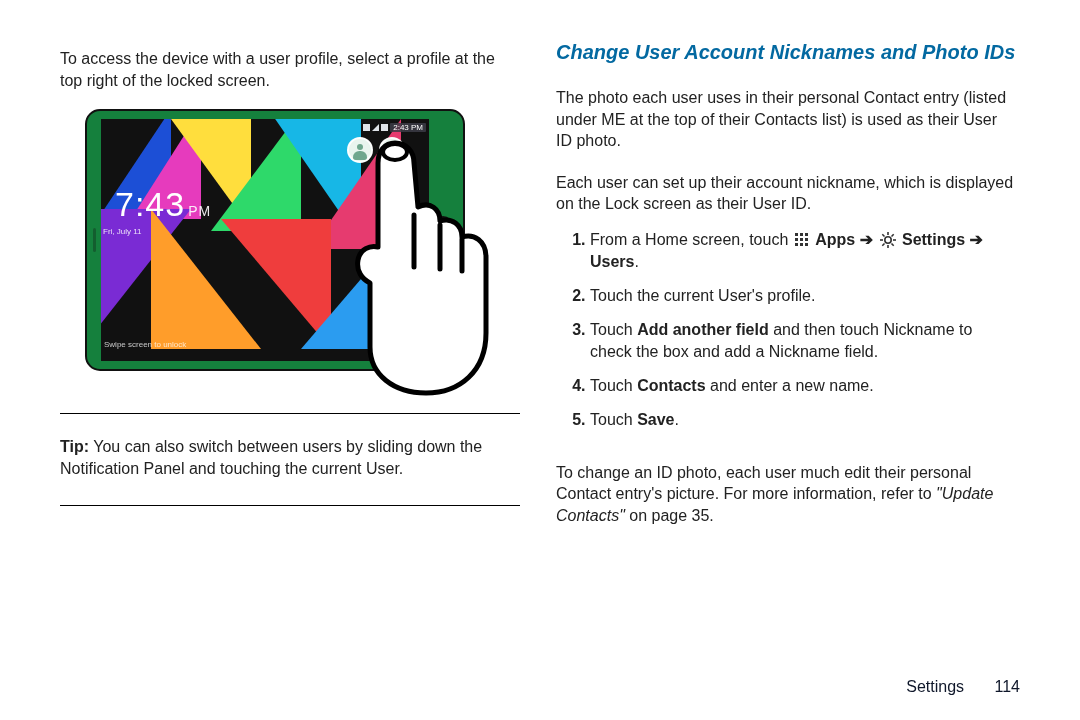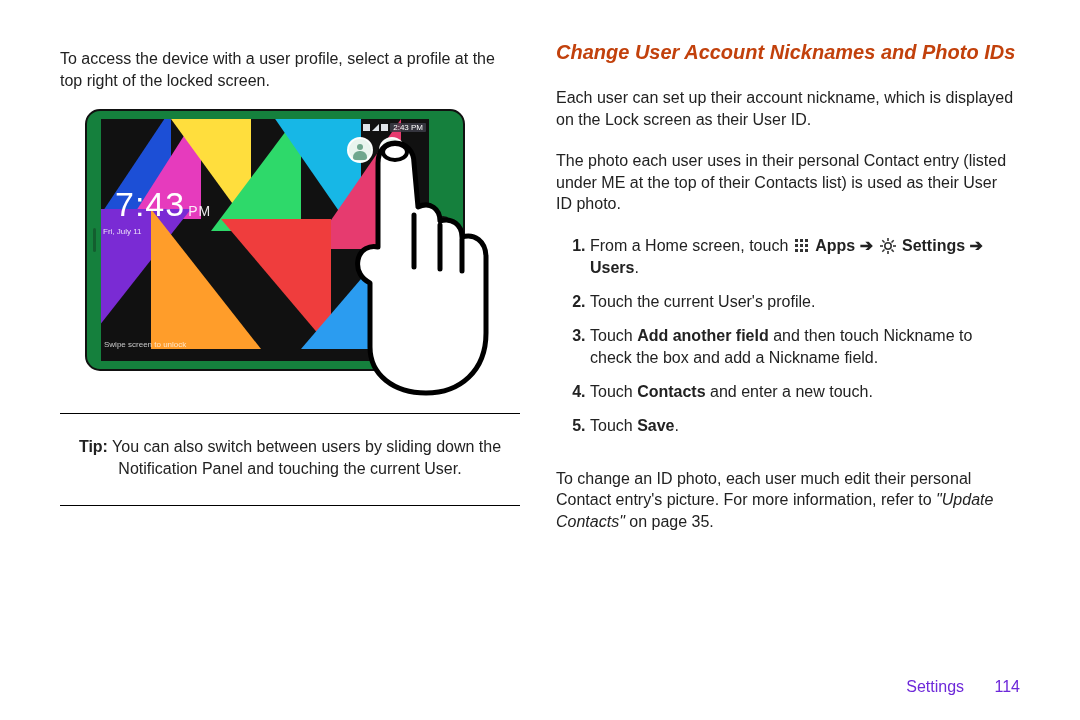--- a/index.html
+++ b/index.html
@@ -33,21 +33,20 @@
   p {
     margin: 8px 0 12px 0;
     line-height: 1.35;
   }
   .hrule {
     border: none;
     border-top: 1px solid #000;
     margin: 14px 0;
   }
   .tip {
-    text-align: center;
     line-height: 1.35;
   }
   .device-area {
     position: relative;
     width: 410px;
     height: 280px;
     margin: 6px 0 10px 0;
     align-self: center;
   }
   
@@ -143,29 +142,29 @@
   .spk{
     position:absolute; left:6px; top:50%; transform:translateY(-50%);
     width:3px; height:24px; background:#111; border-radius:2px; opacity:.3;
   }
   
   .finger {
     position:absolute; left:255px; top:28px; width:150px; height:260px;
   }
   .finger svg{ width:100%; height:100%; }
   .section-title{
-    color:#c2410c;
+    color:#0369a1;
     font-style: italic;
     font-weight: 800;
     font-size: 20px;
     margin: 0 0 14px 0;
     line-height:1.25;
   }
   ol.steps{
-    margin: 8px 0 10px 0;
+    margin: 2px 0 10px 0;
     padding-left: 34px;
   }
   ol.steps li{
     margin-bottom: 12px;
     line-height: 1.38;
   }
   ol.steps li::marker{
     font-weight: 700;
   }
   .bold{ font-weight: 700; }
@@ -185,21 +184,21 @@
   .apps-ico span:nth-child(6){left:10px;top:5px}
   .apps-ico span:nth-child(7){left:0;top:10px}
   .apps-ico span:nth-child(8){left:5px;top:10px}
   .apps-ico span:nth-child(9){left:10px;top:10px}
   .gear-ico{
     display:inline-block; vertical-align:-3px;
     width:16px; height:16px; margin:0 2px;
   }
   .footer{
     position:absolute; right:60px; bottom:24px;
-    font-size:16px; color:#6d28d9;
+    font-size:16px; color:#0f172a;
   }
   .footer .sec{ margin-right:26px; }
 </style>
 </head>
 <body>
 
 <div class="page">
 
   <div class="col">
     <p>To access the device with a user profile, select a profile at the top right of the locked screen.</p>
@@ -258,22 +257,22 @@
     <hr class="hrule">
     <p class="tip">
       <span class="bold">Tip:</span><span> You can also switch between users by sliding down the Notification Panel and touching the current User.</span>
     </p>
     <hr class="hrule">
   </div>
 
   <div class="col col-right">
     <h3 class="section-title">Change User Account Nicknames and Photo IDs</h3>
 
+    <p>The photo each user uses in their personal Contact entry (listed under ME at the top of their Contacts list) is used as their User ID photo.</p>
     <p>Each user can set up their account nickname, which is displayed on the Lock screen as their User ID.</p>
-    <p>The photo each user uses in their personal Contact entry (listed under ME at the top of their Contacts list) is used as their User ID photo.</p>
 
     <ol class="steps">
       <li>
         <span>From a Home screen, touch </span>
         <span class="apps-ico">
           <span></span><span></span><span></span><span></span><span></span><span></span><span></span><span></span><span></span>
         </span>
         <span class="bold">Apps</span>
         <span class="bold"> ➔ </span>
         <span class="gear-ico">
@@ -293,21 +292,21 @@
         </span>
         <span class="bold">Settings</span>
         <span class="bold"> ➔ </span>
         <span class="bold">Users</span><span>.</span>
       </li>
       <li>Touch the current User's profile.</li>
       <li>
         <span>Touch </span><span class="bold">Add another field</span><span> and then touch Nickname to check the box and add a Nickname field.</span>
       </li>
       <li>
-        <span>Touch </span><span class="bold">Contacts</span><span> and enter a new touch.</span>
+        <span>Touch </span><span class="bold">Contacts</span><span> and enter a new name.</span>
       </li>
       <li>
         <span>Touch </span><span class="bold">Save</span><span>.</span>
       </li>
     </ol>
 
     <p>
       <span>To change an ID photo, each user much edit their personal Contact entry's picture. For more information, refer to </span><span class="ital">"Update Contacts"</span><span> on page 35.</span>
     </p>
   </div>

